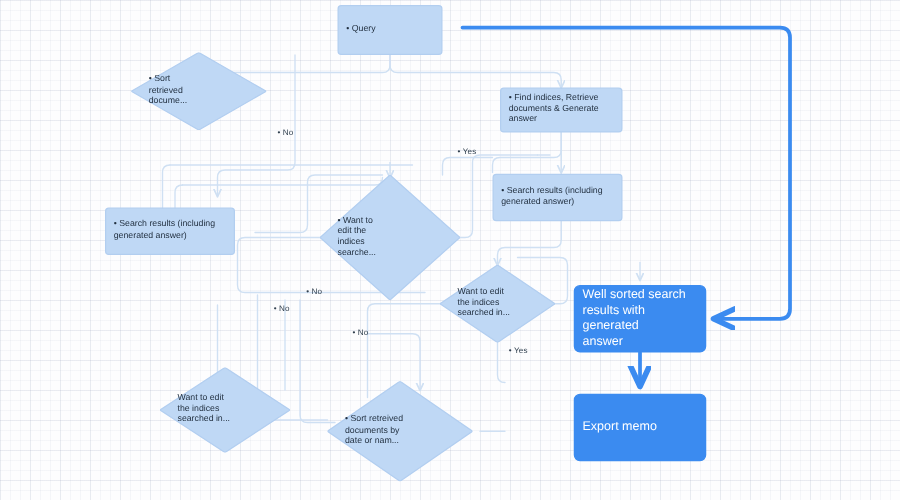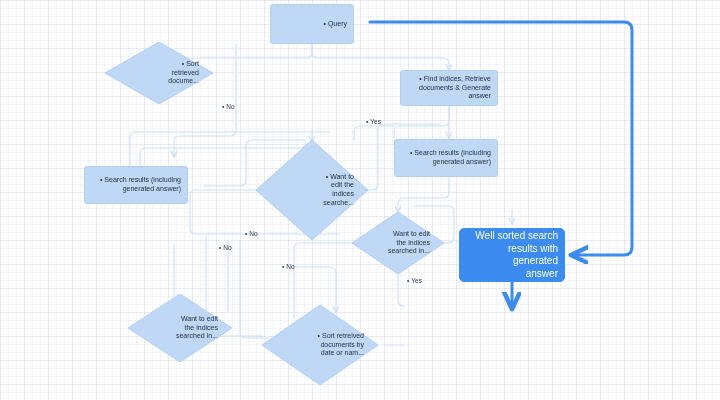--- a/index.html
+++ b/index.html
@@ -27,21 +27,21 @@
     left: 0; top: 0;
     width: 720px; height: 400px;
     pointer-events: none;
   }
   .node {
     position: absolute;
     box-sizing: border-box;
     display: flex;
     align-items: center;
     justify-content: center;
-    text-align: right;
+    text-align: left;
   }
   .node .txt {
     display: block;
     width: 100%;
     padding: 0 6px;
     box-sizing: border-box;
     line-height: 1.25;
     white-space: pre-line;
   }
   .rect-light {
@@ -215,20 +215,23 @@
 documents by
 date or nam...</span>
   </div>
 
   <div class="node rect-solid" style="left:459px; top:228px; width:106px; height:54px;">
     <span class="txt">Well sorted search
 results with generated
 answer</span>
   </div>
 
+  <div class="node rect-solid" style="left:459px; top:315px; width:106px; height:54px;">
+    <span class="txt">Export memo</span>
+  </div>
 
   <div class="edge-label" style="left:222px; top:103px;">• No</div>
   <div class="edge-label" style="left:366px; top:118px;">• Yes</div>
   <div class="edge-label" style="left:245px; top:230px;">• No</div>
   <div class="edge-label" style="left:219px; top:244px;">• No</div>
   <div class="edge-label" style="left:282px; top:263px;">• No</div>
   <div class="edge-label" style="left:407px; top:277px;">• Yes</div>
 
 </div>
 

